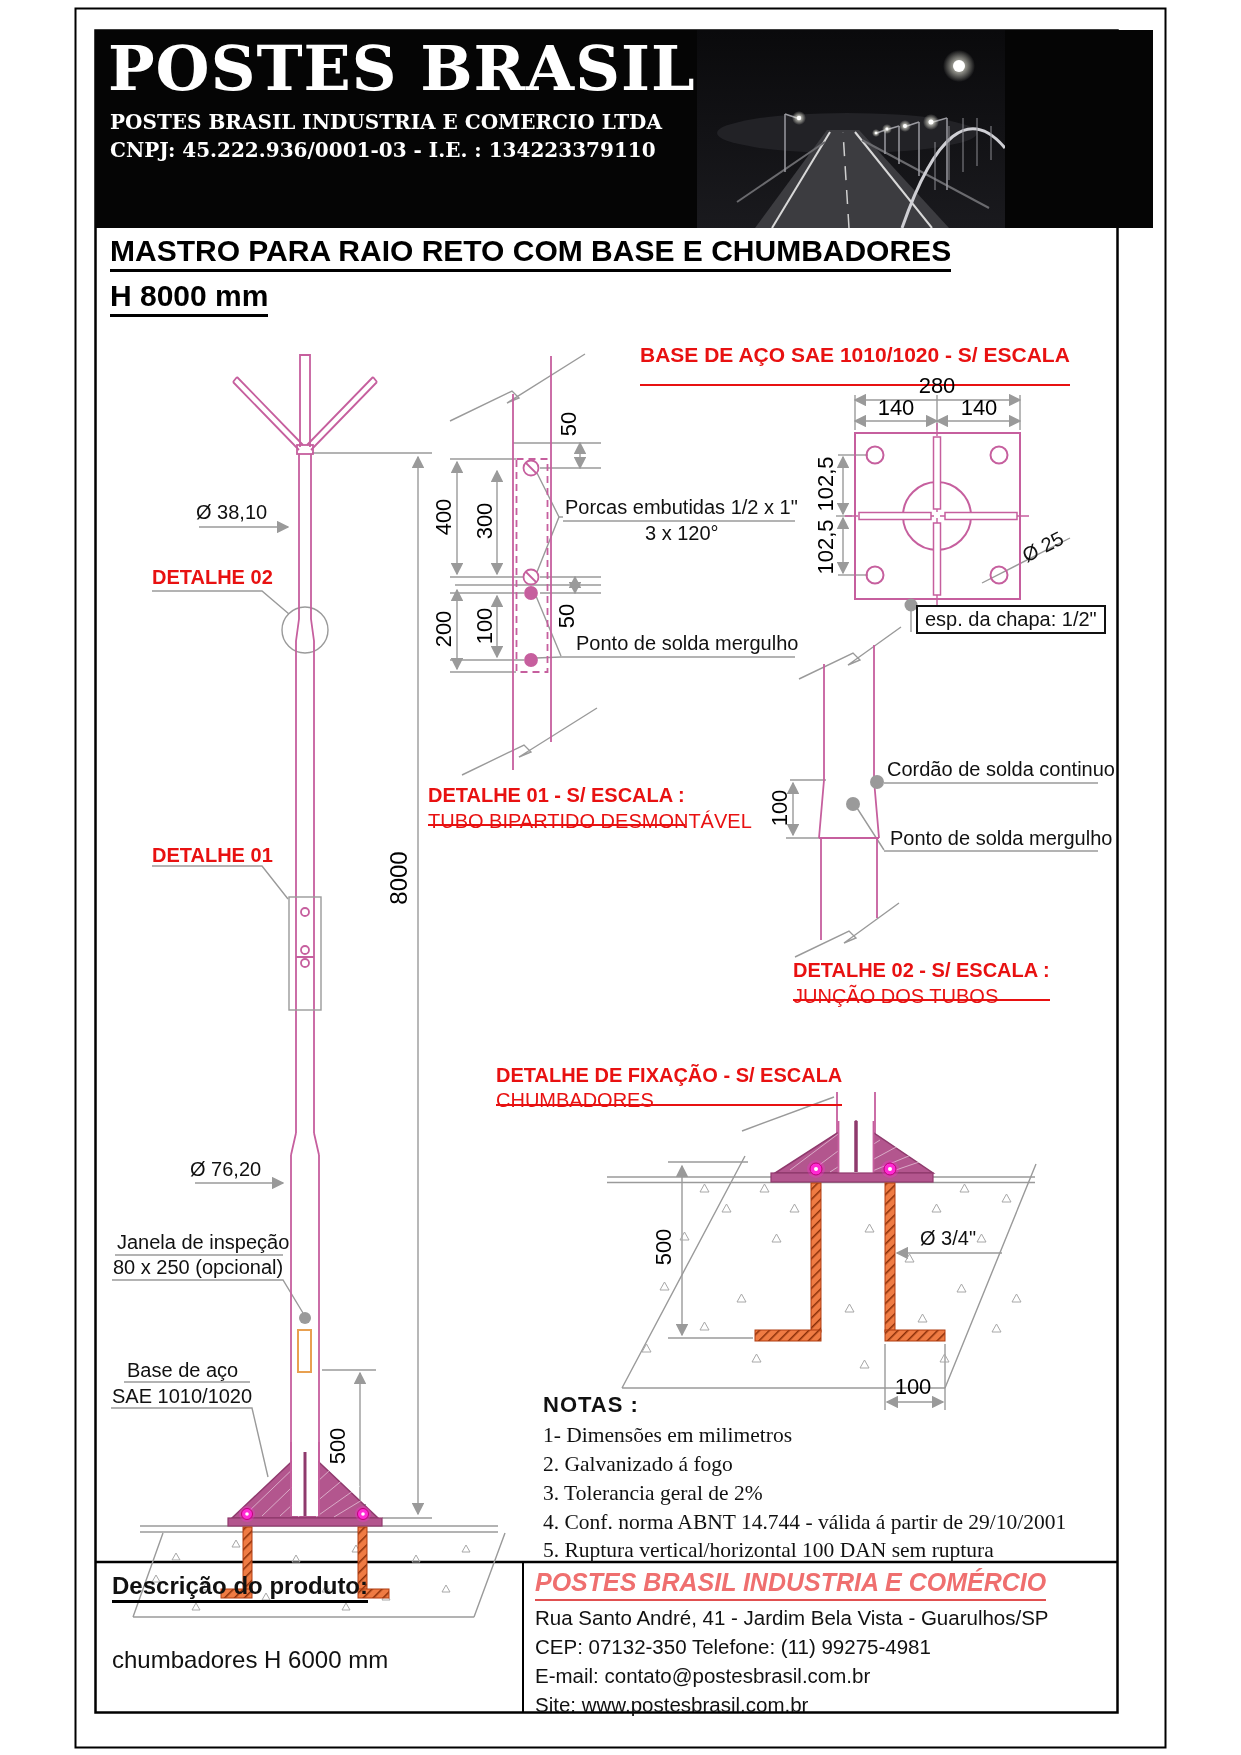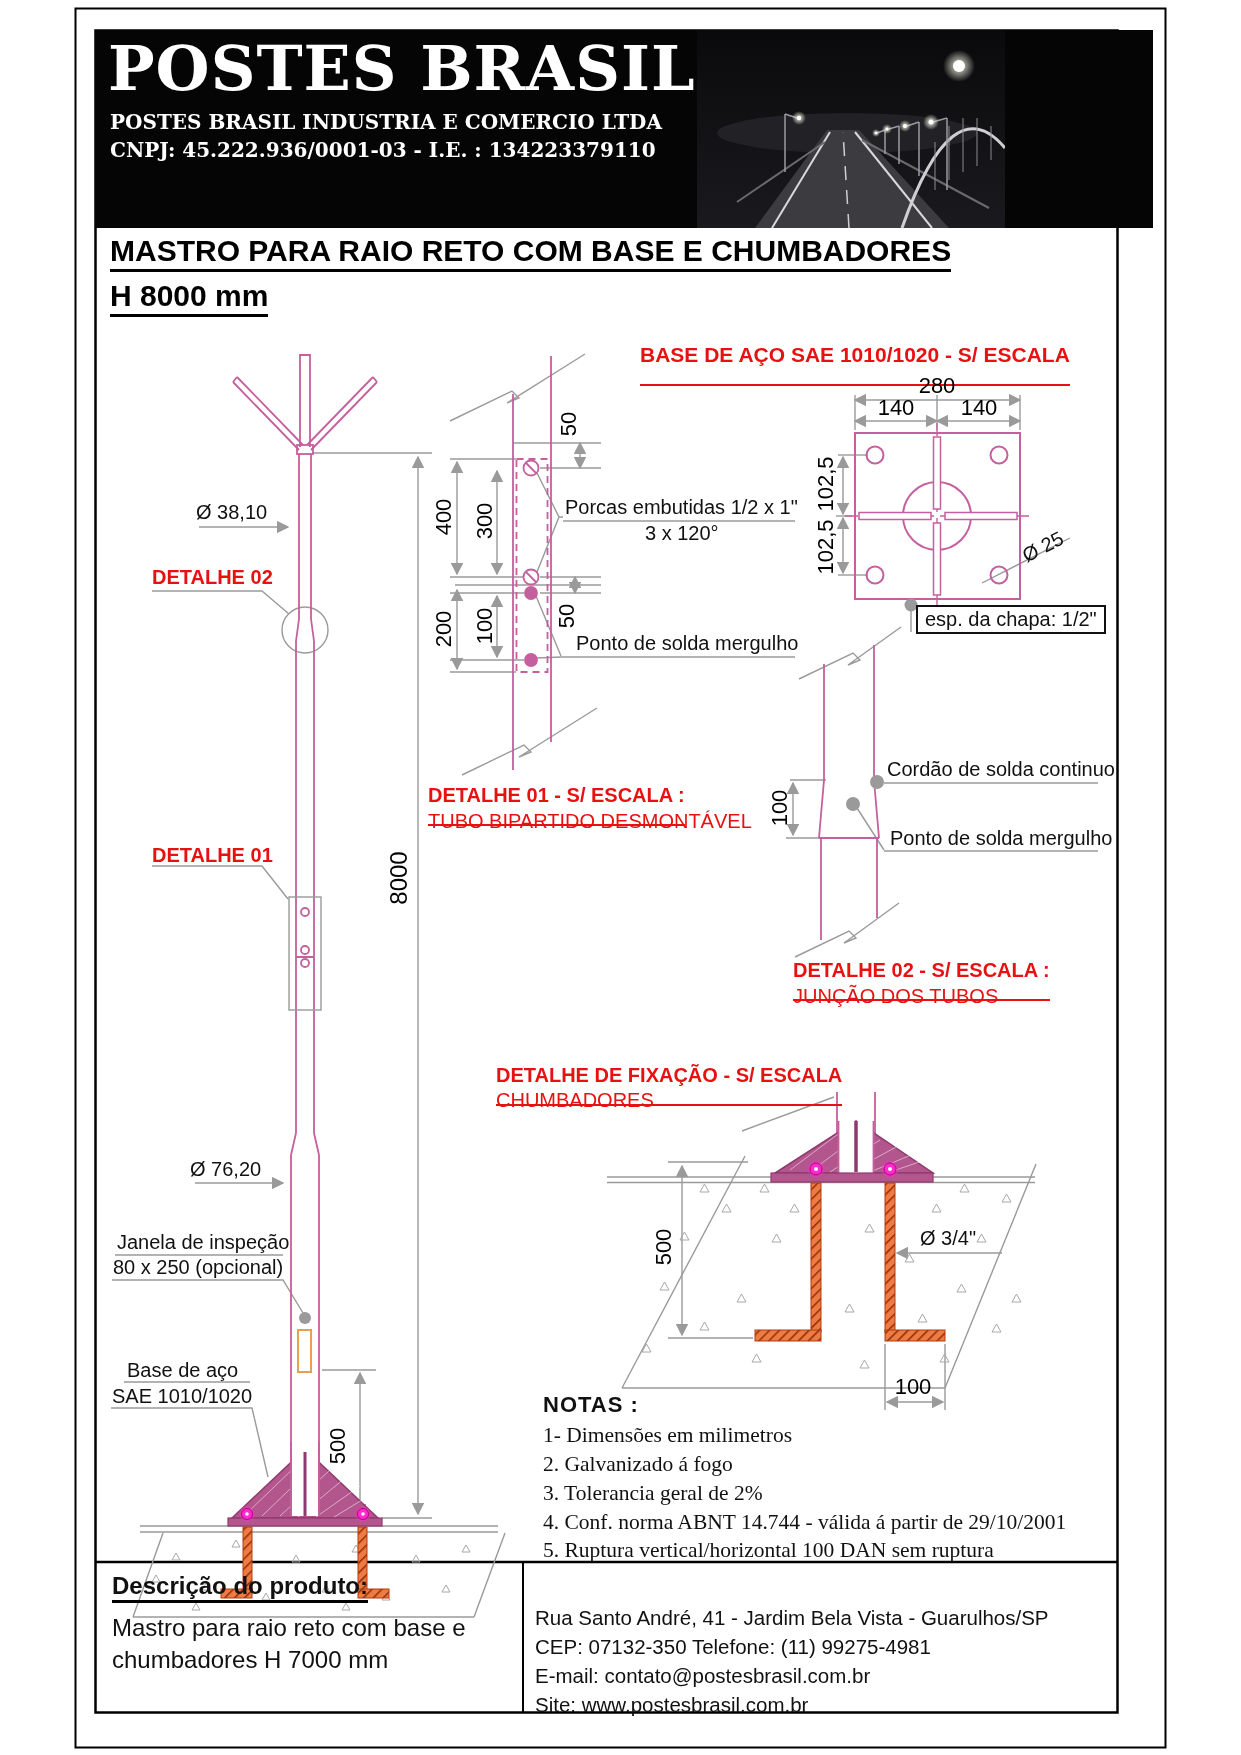--- a/index.html
+++ b/index.html
@@ -347,20 +347,20 @@
 <div class="lbl dim ctr" style="left:913px;top:1387px;">100</div>
 
 <div class="lbl" style="left:543px;top:1392px;font-size:22px;font-weight:bold;letter-spacing:1px;">NOTAS :</div>
 <div class="lbl serif" style="left:543px;top:1423px;">1- Dimensões em milimetros</div>
 <div class="lbl serif" style="left:543px;top:1452px;">2. Galvanizado á fogo</div>
 <div class="lbl serif" style="left:543px;top:1481px;text-align:center;">3. Tolerancia geral de 2%</div>
 <div class="lbl serif" style="left:543px;top:1510px;">4. Conf. norma ABNT 14.744 - válida á partir de 29/10/2001</div>
 <div class="lbl serif" style="left:543px;top:1538px;">5. Ruptura vertical/horizontal 100 DAN sem ruptura</div>
 
 <div class="lbl desc bu" style="left:112px;top:1572px;font-weight:bold;">Descrição do produto:</div>
-<div class="lbl desc" style="left:112px;top:1614px;">Mastro para raio reto com base e</div>
-<div class="lbl desc" style="left:112px;top:1646px;">chumbadores H 7000 mm</div>
+<div class="lbl desc" style="left:112px;top:1646px;">chumbadores H 6000 mm</div>
+<div class="lbl company" style="left:535px;top:1568px;">POSTES BRASIL INDUSTRIA E COMÉRCIO</div>
 <div class="lbl contact" style="left:535px;top:1606px;">Rua Santo André, 41 - Jardim Bela Vista - Guarulhos/SP</div>
 <div class="lbl contact" style="left:535px;top:1635px;">CEP: 07132-350 Telefone: (11) 99275-4981</div>
 <div class="lbl contact" style="left:535px;top:1664px;">E-mail: contato@postesbrasil.com.br</div>
 <div class="lbl contact" style="left:535px;top:1693px;">Site: www.postesbrasil.com.br</div>
 
 </div>
 
 </body></html>

